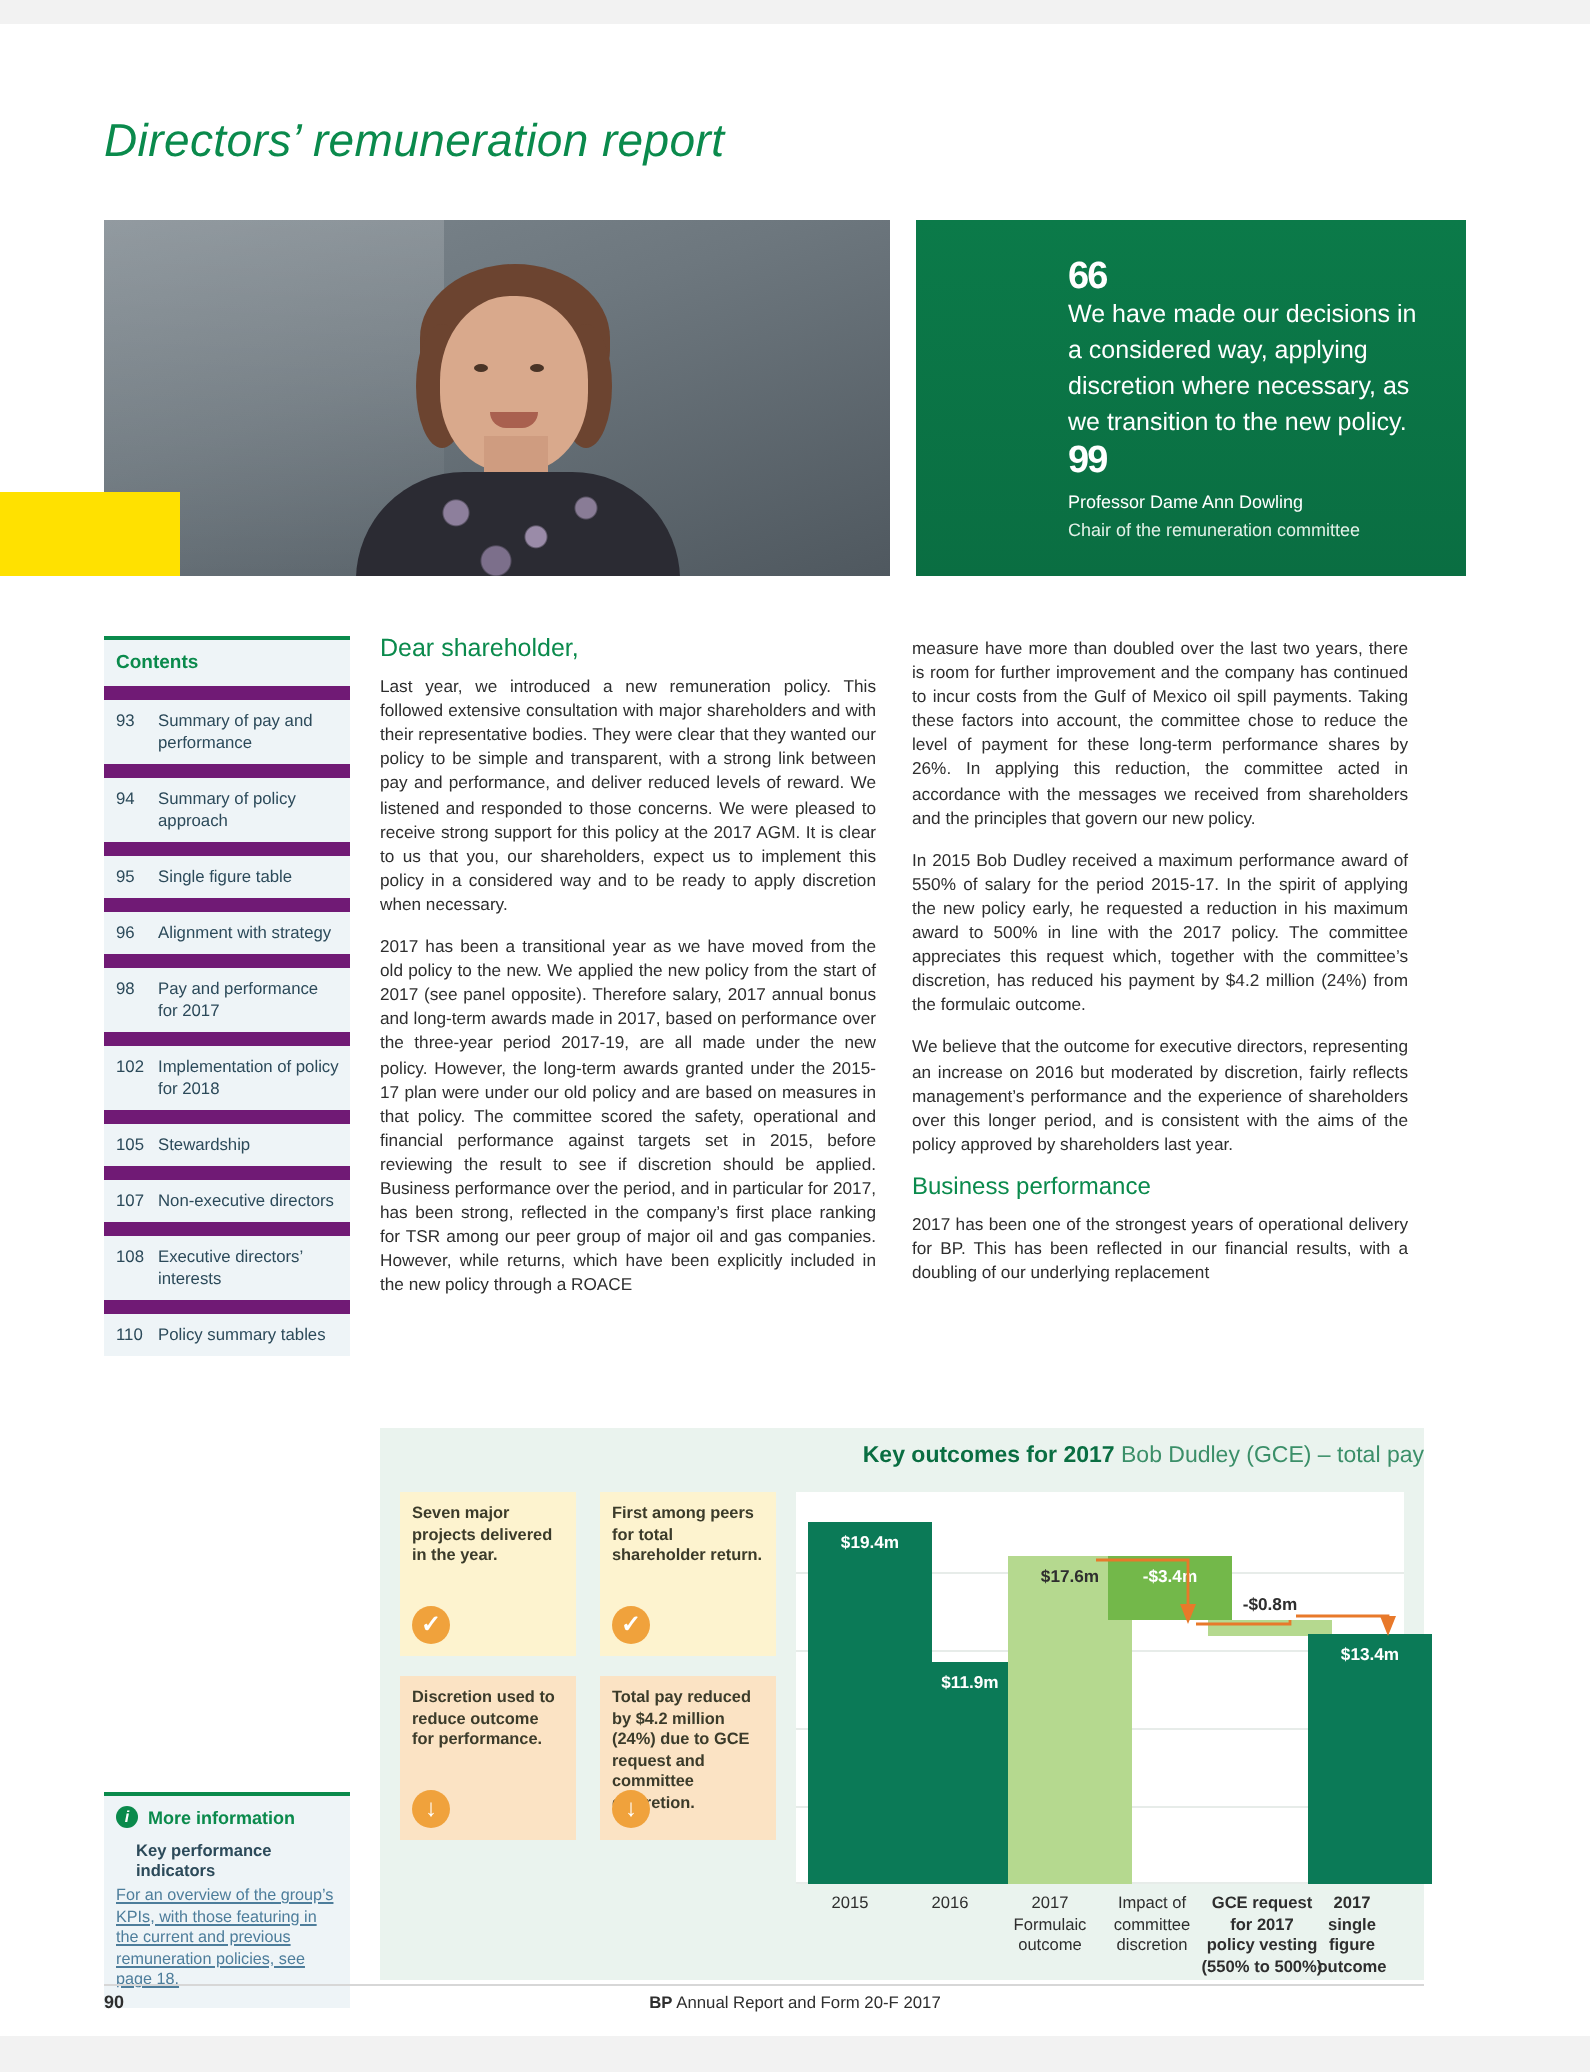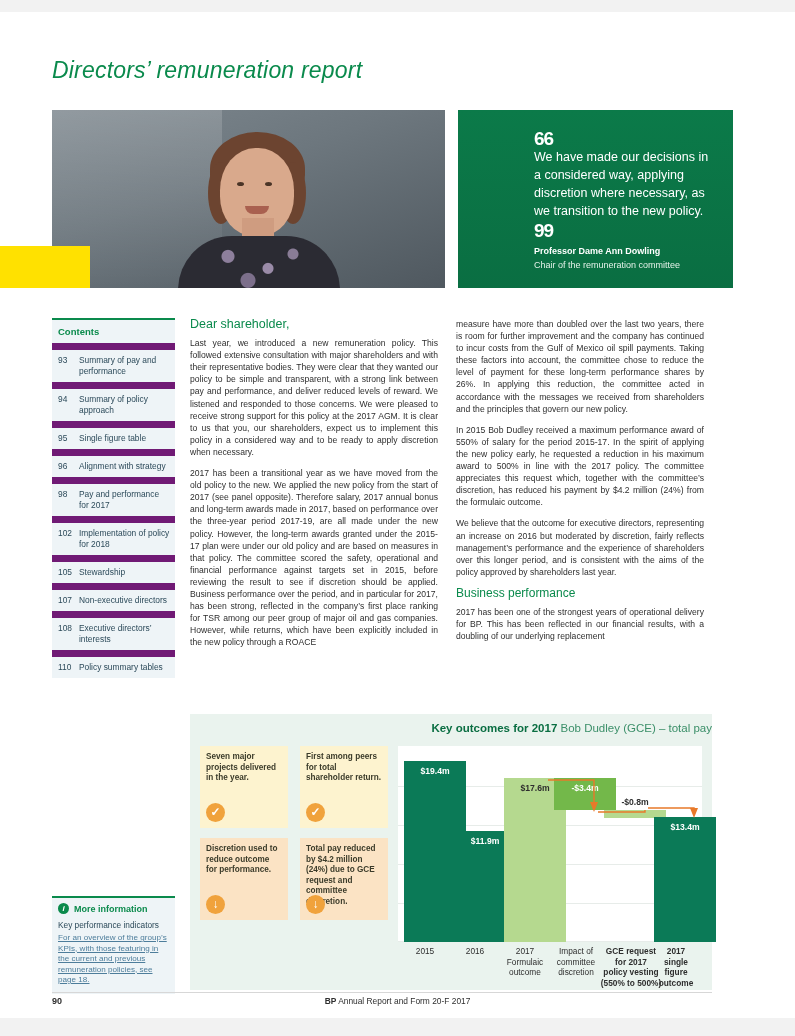--- a/index.html
+++ b/index.html
@@ -169,21 +169,21 @@
     position: absolute;
     left: 76px; top: 38px;
     width: 178px;
     font-size: 12.5px;
     line-height: 18px;
   }
   .quote-name {
     position: absolute;
     left: 76px; top: 136px;
     font-size: 9px;
-    font-weight: bold;
+    font-weight: normal;
   }
   .quote-role {
     position: absolute;
     left: 76px; top: 150px;
     font-size: 9px;
     color: #e3f1e8;
   }
   
   .contents {
     position: absolute;
@@ -231,23 +231,23 @@
     color: #0a8a4c;
   }
   .mi-i {
     width: 11px; height: 11px; border-radius: 50%;
     background: #0a8a4c; color: #fff;
     font-size: 8px; line-height: 11px; text-align: center;
     font-weight: bold; font-style: italic;
     flex: none;
   }
   .mi-title {
-    padding: 2px 6px 0 6px;
+    padding: 2px 6px 0 16px;
     font-size: 8.3px;
-    font-weight: normal;
+    font-weight: bold;
     color: #2c4a5a;
   }
   .mi-body {
     padding: 3px 6px 8px 6px;
     font-size: 8.1px;
     line-height: 10.5px;
     color: #4d7d9b;
     text-decoration: underline;
   }
   

